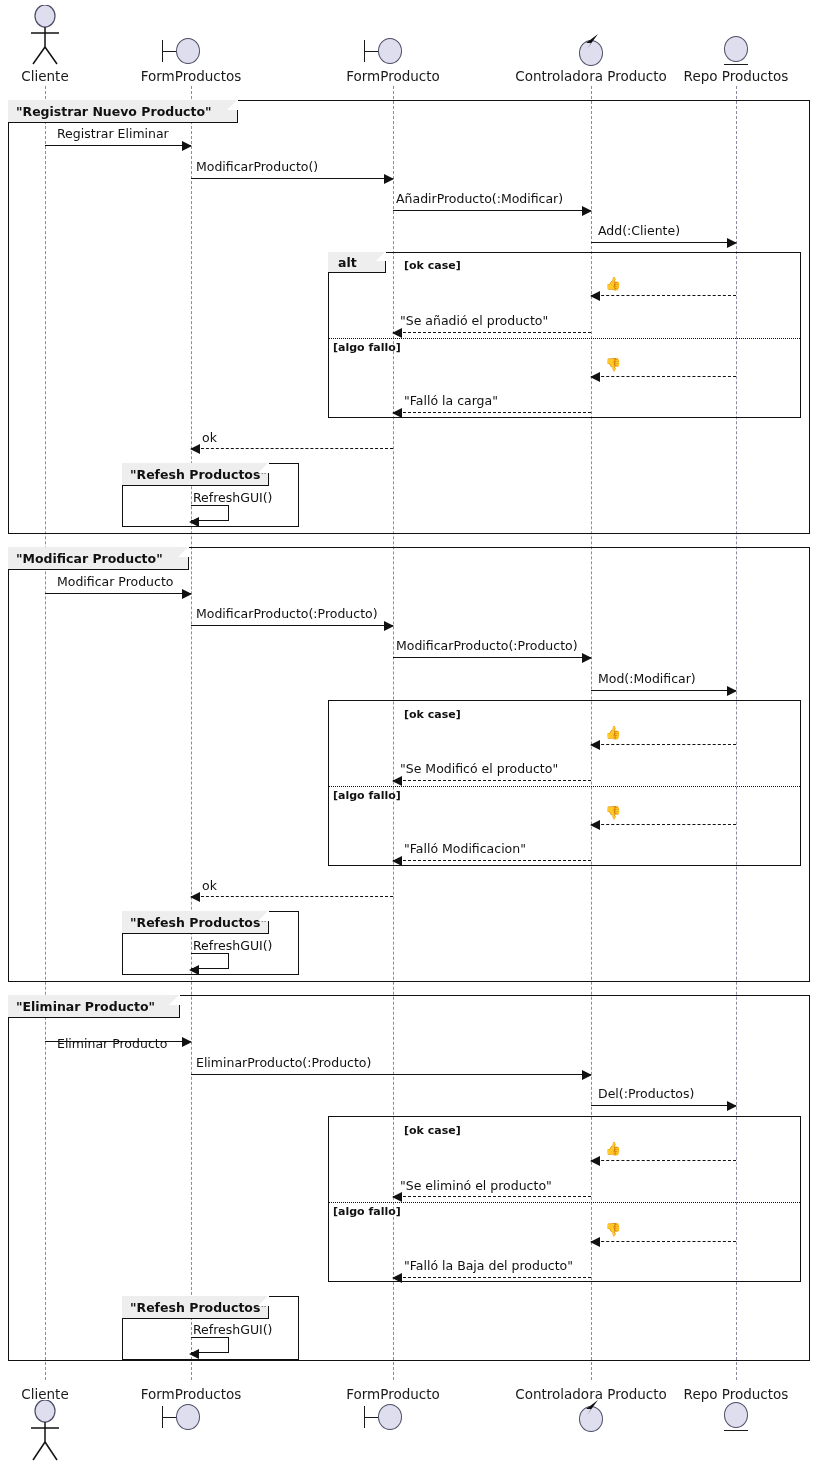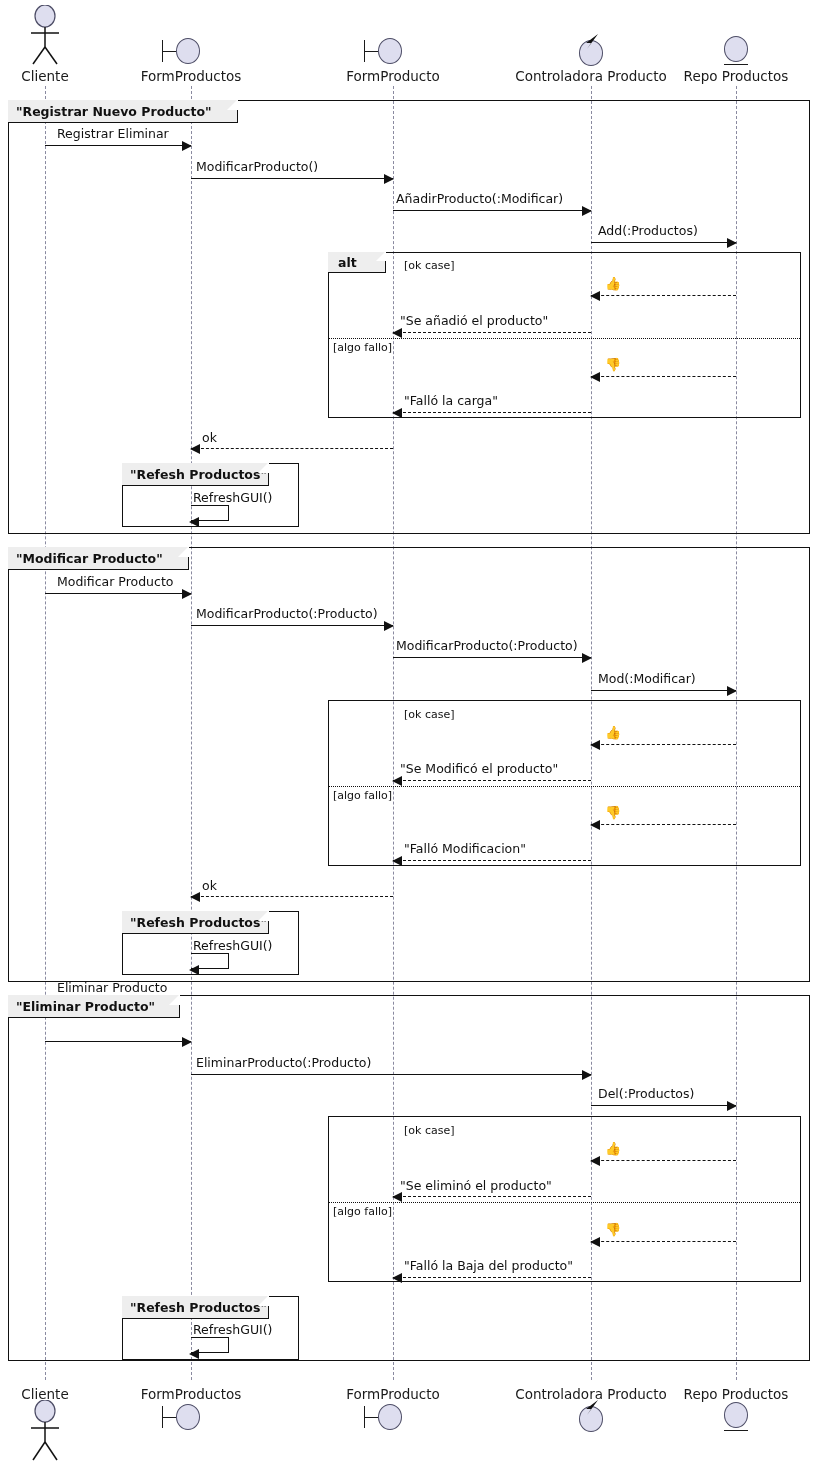--- a/index.html
+++ b/index.html
@@ -22,21 +22,21 @@
              box-sizing:border-box;height:23px;display:flex;align-items:center;padding:0 8px;
              font-size:12.5px;font-weight:bold;color:#111;white-space:nowrap;}
   .group-tab::after{content:"";position:absolute;right:-1px;top:-1px;width:0;height:0;
              border-left:11px solid transparent;border-bottom:11px solid #fff;}
   .altbox{position:absolute;border:1.6px solid #111;box-sizing:border-box;}
   .alt-tab{position:absolute;background:#EEEEEE;border:1.4px solid #111;border-top:none;border-left:none;
            box-sizing:border-box;height:21px;width:58px;display:flex;align-items:center;padding-left:10px;
            font-size:12.5px;font-weight:bold;color:#111;}
   .alt-tab::after{content:"";position:absolute;right:-1px;top:-1px;width:0;height:0;
            border-left:10px solid transparent;border-bottom:10px solid #fff;}
-  .alt-cond{position:absolute;font-size:11px;font-weight:normal;color:#111;white-space:nowrap;}
+  .alt-cond{position:absolute;font-size:11px;font-weight:bold;color:#111;white-space:nowrap;}
   .alt-div{position:absolute;height:0;border-top:1.4px dotted #111;}
 
   
   .msg{position:absolute;height:0;}
   .msg.solid{border-top:1.4px solid #111;}
   .msg.dashed{border-top:1.3px dashed #111;}
   .arrowhead{position:absolute;width:0;height:0;top:-5px;}
   .arrowhead.right{right:-1px;border-top:5px solid transparent;border-bottom:5px solid transparent;border-left:10px solid #111;}
   .arrowhead.left{left:-1px;border-top:5px solid transparent;border-bottom:5px solid transparent;border-right:10px solid #111;}
   .mlabel{position:absolute;font-size:12.5px;color:#111;white-space:nowrap;}
@@ -109,21 +109,21 @@
   <div class="mlabel" style="left:196px;top:159px;">ModificarProducto()</div>
   <div class="msg solid" style="left:191px;top:178px;width:202px;">
     <span class="arrowhead right"></span>
   </div>
 
   <div class="mlabel" style="left:396px;top:191px;">AñadirProducto(:Modificar)</div>
   <div class="msg solid" style="left:393px;top:210px;width:198px;">
     <span class="arrowhead right"></span>
   </div>
 
-  <div class="mlabel" style="left:598px;top:223px;">Add(:Productos)</div>
+  <div class="mlabel" style="left:598px;top:223px;">Add(:Cliente)</div>
   <div class="msg solid" style="left:591px;top:242px;width:145px;">
     <span class="arrowhead right"></span>
   </div>
 
   <div class="altbox" style="left:328px;top:252px;width:473px;height:166px;"></div>
 
   <style></style>
   <div class="alt-tab" style="left:328px;top:252px;">
     <span>alt</span>
   </div>
@@ -230,21 +230,21 @@
   <div class="mlabel" style="left:193px;top:938px;">RefreshGUI()</div>
   <div class="selfmsg" style="left:191px;top:953px;width:38px;">
     <span class="arrowhead left" style="top:11px;left:-2px;"></span>
   </div>
 
   <div class="group" style="left:8px;top:995px;width:802px;height:366px;"></div>
   <div class="group-tab" style="left:8px;top:995px;width:172px;">
     <span>"Eliminar Producto"</span>
   </div>
 
-  <div class="mlabel" style="left:57px;top:980px;text-align:right;">Eliminar Producto</div>
+  <div class="mlabel" style="left:57px;top:1036px;text-align:right;">Eliminar Producto</div>
   <div class="msg solid" style="left:45px;top:1041px;width:146px;">
     <span class="arrowhead right"></span>
   </div>
 
   <div class="mlabel" style="left:196px;top:1055px;">EliminarProducto(:Producto)</div>
   <div class="msg solid" style="left:191px;top:1074px;width:400px;">
     <span class="arrowhead right"></span>
   </div>
 
   <div class="mlabel" style="left:598px;top:1086px;">Del(:Productos)</div>

